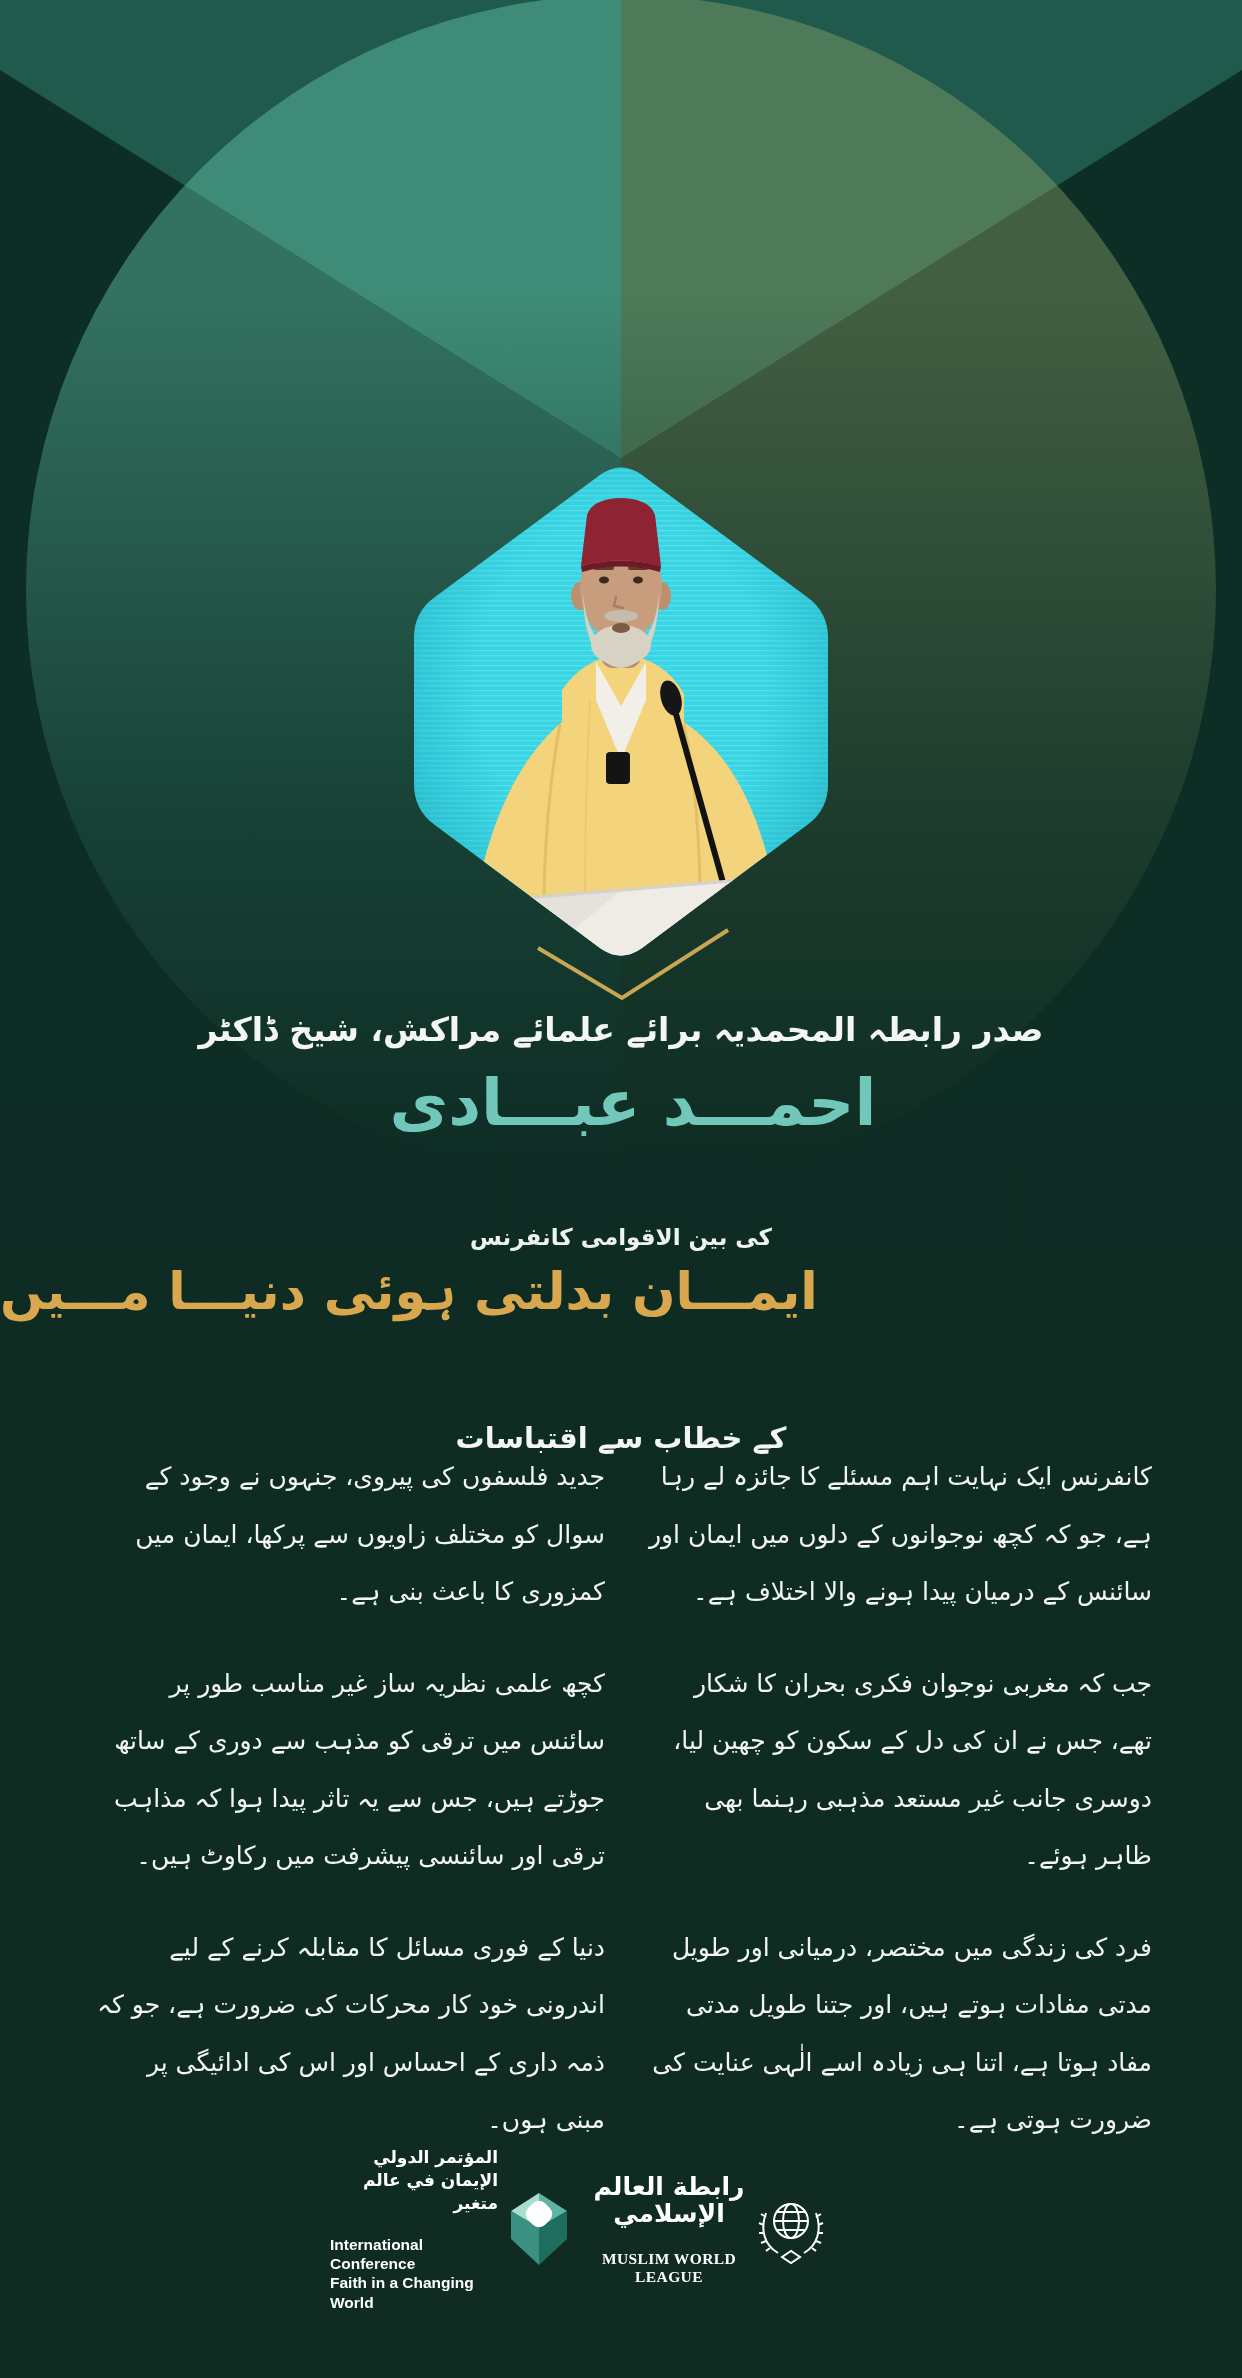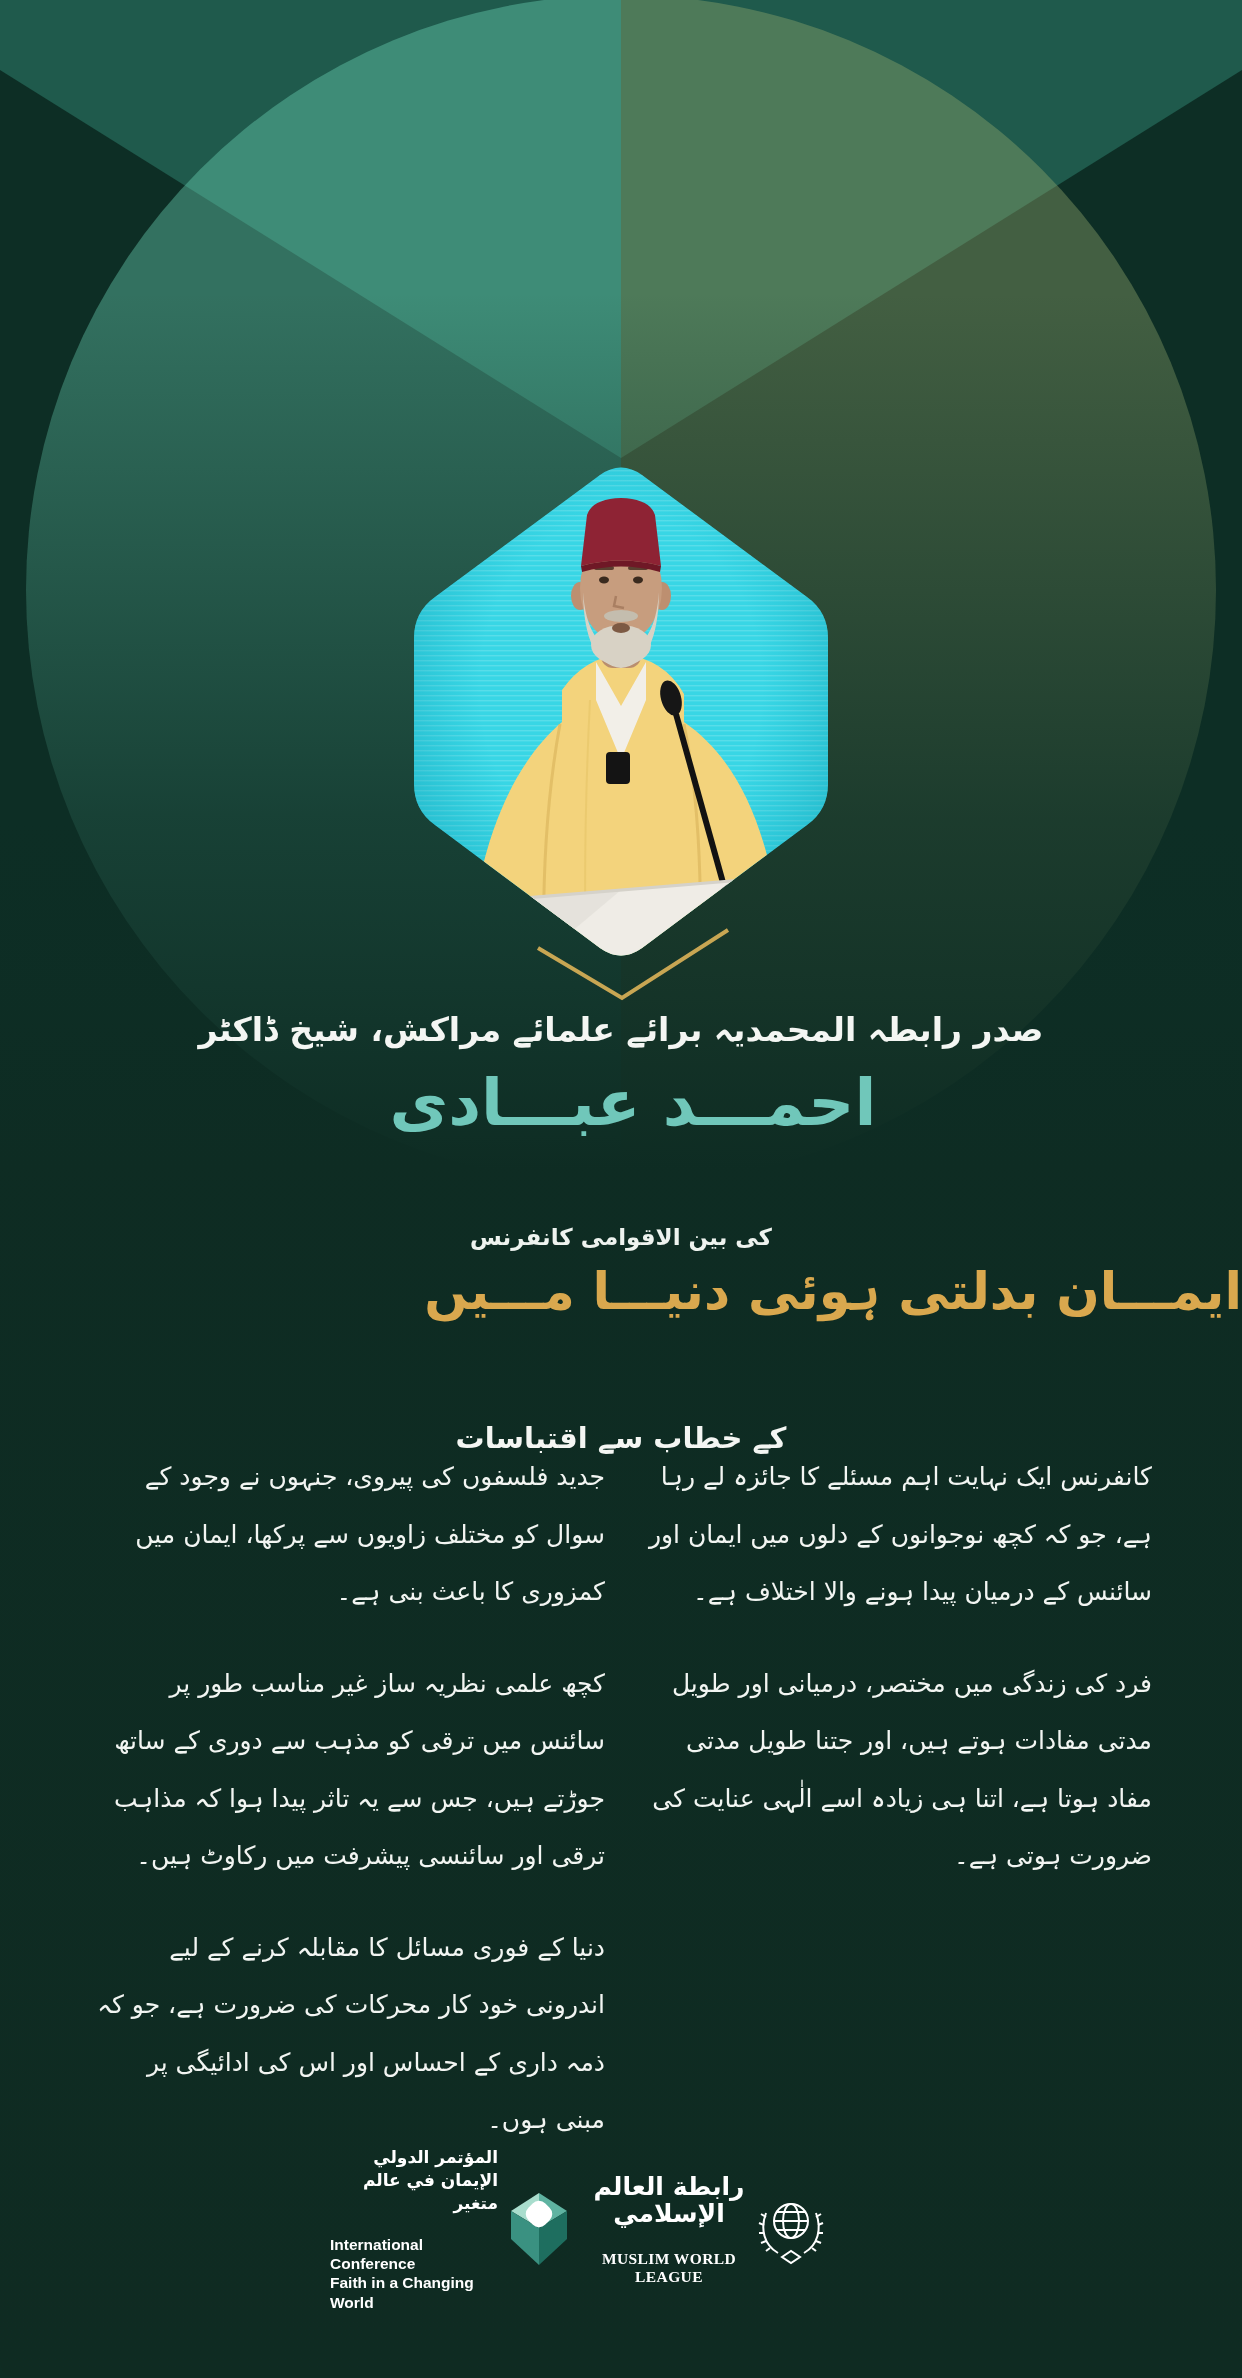--- a/index.html
+++ b/index.html
@@ -3,21 +3,21 @@
 <meta charset="utf-8">
 <style>
   html,body{margin:0;padding:0;}
   body{width:1242px;height:2378px;background:#0e2c23;font-family:"DejaVu Sans",sans-serif;overflow:hidden;}
   #poster{position:absolute;top:0;left:0;width:1242px;height:2378px;background:linear-gradient(180deg,#0d2e25 0%,#0e2c23 45%,#0f2b22 100%);border-radius:16px;}
   .abs{position:absolute;}
   
   .speaker-title{top:1010px;left:0;width:1242px;text-align:center;color:#f4f6f3;font-size:33px;font-weight:600;letter-spacing:.5px;}
   .speaker-name{top:1066px;left:12px;width:1242px;text-align:center;color:#70c7ba;font-size:64px;font-weight:700;}
   .conf-pre{top:1224px;left:0;width:1242px;text-align:center;color:#eef3ef;font-size:23px;font-weight:600;}
-  .conf-title{top:1262px;left:0;width:1242px;text-align:right;color:#d9a84e;font-size:51px;font-weight:700;}
+  .conf-title{top:1262px;left:0;width:1242px;text-align:left;color:#d9a84e;font-size:51px;font-weight:700;}
   .conf-post{top:1385px;left:0;width:1242px;text-align:center;color:#f4f6f3;font-size:29px;font-weight:600;margin-top:36px;}
   
   .quote-col{top:1448px;color:#f2f5f2;font-size:25px;line-height:2.3;text-align:right;direction:rtl;}
   .quote-col p{margin:0 0 34px 0;padding:0;}
   #col-right{right:90px;width:505px;}
   #col-left{right:637px;width:515px;}
   
   .footer-row{top:2186px;left:330px;width:582px;height:86px;display:flex;align-items:center;}
   .conf-logo-text{width:168px;text-align:right;color:#ffffff;}
   .conf-logo-text .ar{font-size:17px;font-weight:700;line-height:1.35;}
@@ -105,20 +105,21 @@
   </svg>
 
   <div class="abs speaker-title">صدر رابطہ المحمدیہ برائے علمائے مراکش، شیخ ڈاکٹر</div>
   <div class="abs speaker-name">احمـــد عبـــادی</div>
   <div class="abs conf-pre">کی بین الاقوامی کانفرنس</div>
   <div class="abs conf-title">ایمـــان بدلتی ہوئی دنیـــا مـــیں</div>
   <div class="abs conf-post">کے خطاب سے اقتباسات</div>
 
   <div id="col-right" class="abs quote-col">
     <p>کانفرنس ایک نہایت اہم مسئلے کا جائزہ لے رہا ہے، جو کہ کچھ نوجوانوں کے دلوں میں ایمان اور سائنس کے درمیان پیدا ہونے والا اختلاف ہے۔</p>
+    <p>جب کہ مغربی نوجوان فکری بحران کا شکار تھے، جس نے ان کی دل کے سکون کو چھین لیا، دوسری جانب غیر مستعد مذہبی رہنما بھی ظاہر ہوئے۔</p>
     <p>فرد کی زندگی میں مختصر، درمیانی اور طویل مدتی مفادات ہوتے ہیں، اور جتنا طویل مدتی مفاد ہوتا ہے، اتنا ہی زیادہ اسے الٰہی عنایت کی ضرورت ہوتی ہے۔</p>
   </div>
   <div id="col-left" class="abs quote-col">
     <p>جدید فلسفوں کی پیروی، جنہوں نے وجود کے سوال کو مختلف زاویوں سے پرکھا، ایمان میں کمزوری کا باعث بنی ہے۔</p>
     <p>کچھ علمی نظریہ ساز غیر مناسب طور پر سائنس میں ترقی کو مذہب سے دوری کے ساتھ جوڑتے ہیں، جس سے یہ تاثر پیدا ہوا کہ مذاہب ترقی اور سائنسی پیشرفت میں رکاوٹ ہیں۔</p>
     <p>دنیا کے فوری مسائل کا مقابلہ کرنے کے لیے اندرونی خود کار محرکات کی ضرورت ہے، جو کہ ذمہ داری کے احساس اور اس کی ادائیگی پر مبنی ہوں۔</p>
   </div>
 
   <div class="abs footer-row" dir="ltr">
     <div class="conf-logo-text" dir="rtl">

